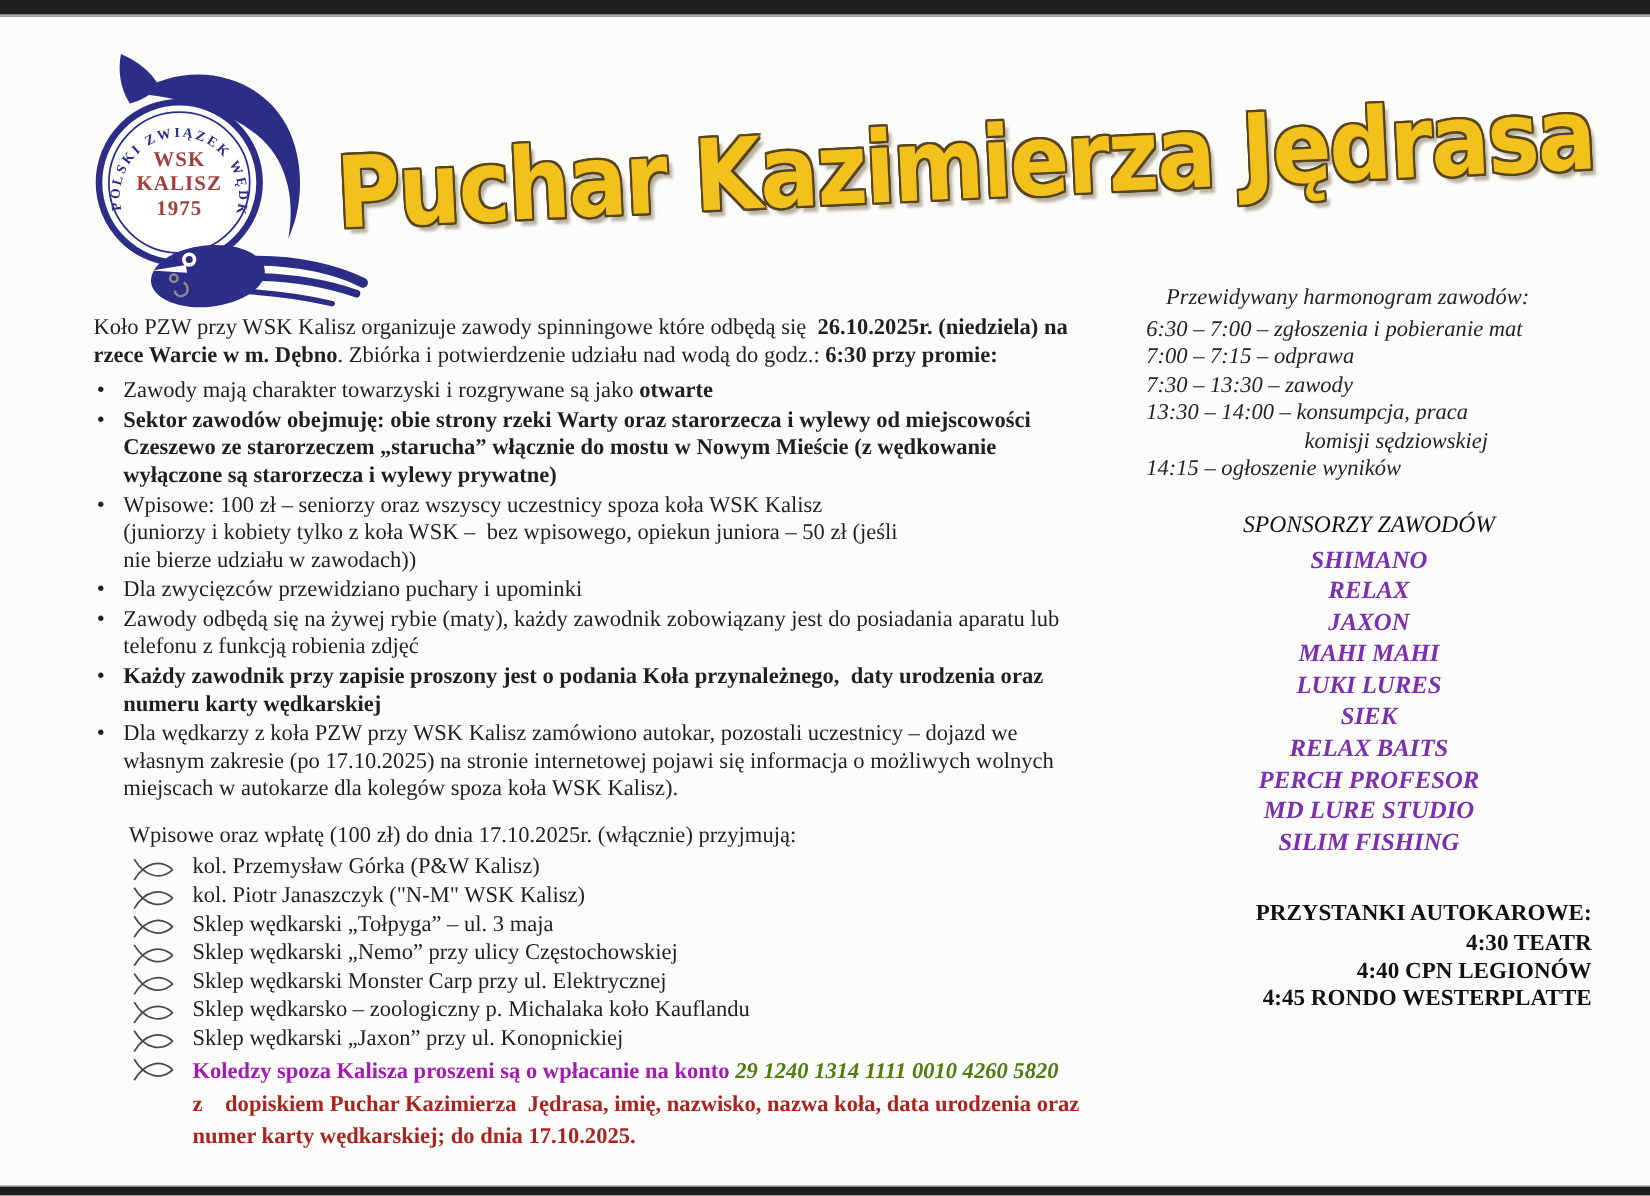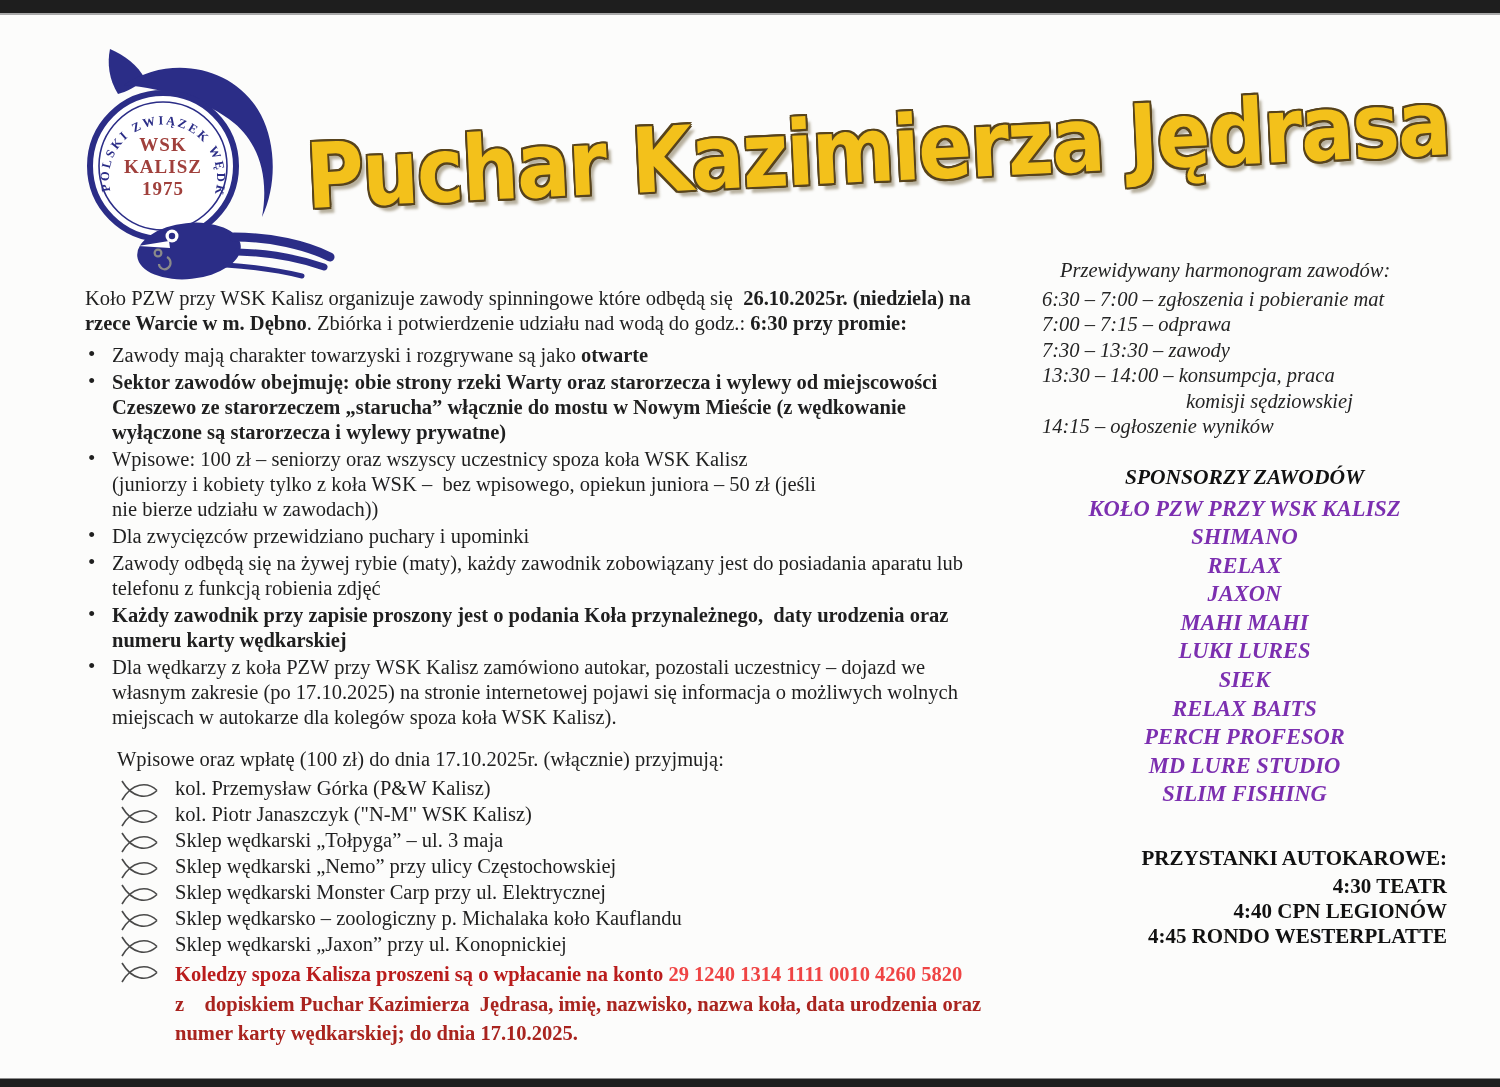--- a/index.html
+++ b/index.html
@@ -37,21 +37,21 @@
   .fish-row{display:flex;align-items:flex-start;line-height:25.5px;}
   .fish-ic{flex:none;width:41px;height:23px;margin:3px 15px 0 0;}
   .red-note{margin-top:2px;line-height:29.5px;font-weight:bold;}
 
   
   .right-col{position:absolute;left:1042px;top:258px;width:405px;}
   .sched{font-style:italic;font-size:20.5px;line-height:25.5px;color:#242424;}
   .sched-title{padding-left:18px;margin-bottom:3px;}
   .sched-line.indent{padding-left:144px;}
   .sponsors{margin-top:25px;text-align:center;}
-  .sp-title{font-weight:bold;font-style:italic;font-size:21.5px;color:#111;margin-bottom:5px;}
+  .sp-title{font-weight:normal;font-style:italic;font-size:21.5px;color:#111;margin-bottom:5px;}
   .sp-item{font-weight:bold;font-style:italic;font-size:22.5px;line-height:28.6px;
            color:var(--sponsor-purple,#7c2fb0);}
   .bus{margin-top:37px;text-align:right;font-weight:bold;font-size:21px;line-height:25px;color:#111;}
   .bus-title{margin-bottom:3px;}
 </style>
 </head>
 <body>
 
 <div class="page">
   <div class="bar-top"></div>
@@ -184,42 +184,41 @@
           </svg>
         <span>Sklep wędkarski „Jaxon” przy ul. Konopnickiej</span>
       </div>
       <div class="fish-row">
         <svg class="fish-ic" viewBox="0 0 41 23">
             <g stroke="#4a4a4a" stroke-width="1.6" fill="none">
               <path d="M3,21 C13,4 28,2 38,11.5"></path>
               <path d="M3,2 C13,19 28,21 38,11.5"></path>
             </g>
           </svg>
-        <span class="red-note pre"><span style="color: #b91c1c;">Koledzy spoza Kalisza proszeni są o wpłacanie na konto </span><span style="color: #ef4444;">29 1240 1314 1111 0010 4260 5820</span><span style="color: rgb(169, 36, 31);">
+        <span class="red-note pre"><span style="color: #a21caf;">Koledzy spoza Kalisza proszeni są o wpłacanie na konto </span><span style="color: #4d7c0f; font-style: italic;">29 1240 1314 1111 0010 4260 5820</span><span style="color: rgb(169, 36, 31);">
 z&nbsp;&nbsp;&nbsp;&nbsp;dopiskiem Puchar Kazimierza &nbsp;Jędrasa, imię, nazwisko, nazwa koła, data urodzenia oraz
 numer karty wędkarskiej; do dnia 17.10.2025.</span></span>
       </div>
     </div>
   </div>
 
   <div class="right-col">
 
     <div class="sched">
       <div class="sched-title">Przewidywany harmonogram zawodów:</div>
       <div class="sched-line">6:30 – 7:00 – zgłoszenia i pobieranie mat</div>
       <div class="sched-line">7:00 – 7:15 – odprawa</div>
       <div class="sched-line">7:30 – 13:30 – zawody</div>
       <div class="sched-line">13:30 – 14:00 – konsumpcja, praca</div>
       <div class="sched-line indent">komisji sędziowskiej</div>
       <div class="sched-line">14:15 – ogłoszenie wyników</div>
     </div>
 
     <div class="sponsors">
       <div class="sp-title">SPONSORZY ZAWODÓW</div>
-      <div class="sp-item">KOŁO PZW PRZY WSK KALISZ</div>
       <div class="sp-item">SHIMANO</div>
       <div class="sp-item">RELAX</div>
       <div class="sp-item">JAXON</div>
       <div class="sp-item">MAHI MAHI</div>
       <div class="sp-item">LUKI LURES</div>
       <div class="sp-item">SIEK</div>
       <div class="sp-item">RELAX BAITS</div>
       <div class="sp-item">PERCH PROFESOR</div>
       <div class="sp-item">MD LURE STUDIO</div>
       <div class="sp-item">SILIM FISHING</div>

